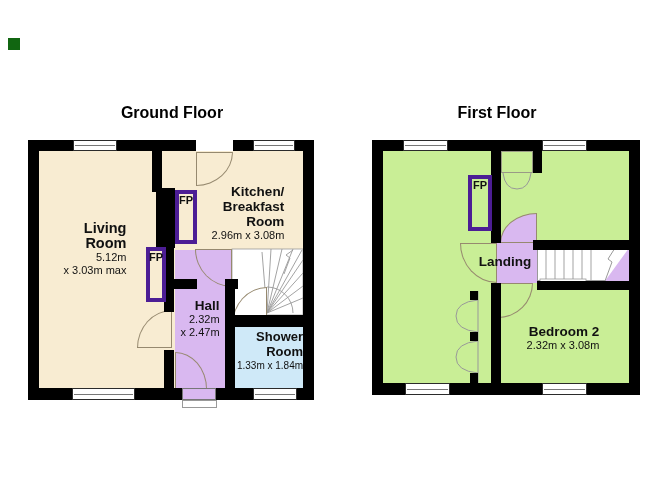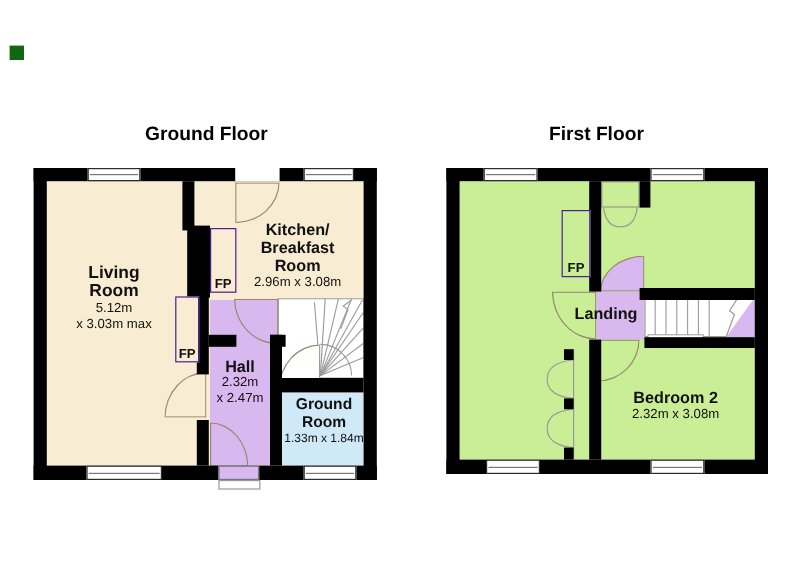--- a/index.html
+++ b/index.html
@@ -14,24 +14,24 @@
   .blue{background:#cfe9f8}
   .white{background:#fff}
   .win{background:#fff;border:1px solid #2b2b2b}
   .win::after{content:"";position:absolute;left:1px;right:1px;top:45%;height:0;border-top:1px solid #777}
   .arc{border:1px solid #96896f}
   .arc.br{border-radius:0 0 100% 0}
   .arc.bl{border-radius:0 0 0 100%}
   .arc.tl{border-radius:100% 0 0 0}
   .arc.tr{border-radius:0 100% 0 0}
   .alcove{border:1px solid #9a9a86}
-  .fpbox{border:1px solid #4c1d95;display:flex;align-items:flex-end;justify-content:center;
+  .fpbox{border:4px solid #4c1d95;display:flex;align-items:flex-start;justify-content:center;
          font-weight:bold;font-size:11px;color:#111}
   .porch{border:1px solid #999;background:#fff}
-  .label{position:absolute;transform:translateX(-50%);text-align:center;white-space:nowrap}
+  .label{position:absolute;transform:translateX(-50%);text-align:right;white-space:nowrap}
   .rname{font-weight:bold;font-size:13.5px;line-height:15px}
   .rname-lg{font-weight:bold;font-size:14.5px;line-height:15px}
   .rdim{font-size:11px;line-height:13px}
   .rdim-sm{font-size:10px;line-height:13px}
   .title{position:absolute;transform:translateX(-50%);font-weight:bold;font-size:16px;color:#000}
   svg.overlay{position:absolute;left:0;top:0}
 </style>
 </head>
 <body>
 
@@ -109,21 +109,21 @@
     <div class="rname">Breakfast</div>
     <div class="rname">Room</div>
     <div class="rdim">2.96m x 3.08m</div>
   </div>
   <div class="label" style="left:172px;top:158px">
     <div class="rname">Hall</div>
     <div class="rdim">2.32m</div>
     <div class="rdim">x 2.47m</div>
   </div>
   <div class="label" style="left:242px;top:189px">
-    <div class="rname" style="font-size:13px">Ground</div>
+    <div class="rname" style="font-size:13px">Shower</div>
     <div class="rname" style="font-size:13px">Room</div>
     <div class="rdim-sm">1.33m x 1.84m</div>
   </div>
 </div>
 
 <div class="plan" style="left:372px;top:140px;width:268px;height:255px">
 
   <div class="fill green" style="left:11px;top:11px;width:246px;height:232px"></div>
   <div class="fill green alcove" style="left:129px;top:11px;width:32px;height:22px"></div>
   <div class="fill purple" style="left:125px;top:103px;width:40px;height:40px"></div>

